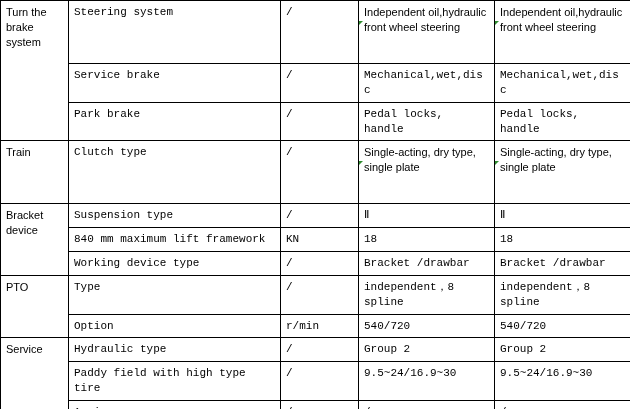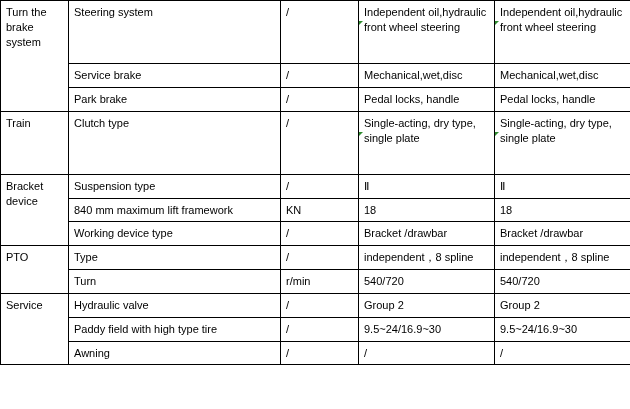--- a/index.html
+++ b/index.html
@@ -38,20 +38,21 @@
   col.c1 { width: 212px; }
   col.c2 { width: 78px; }
   col.c3 { width: 136px; }
   col.c4 { width: 136px; }
 
   td.group {
     vertical-align: middle;
   }
   td.center-mid {
     vertical-align: middle;
+    font-family: Liberation Mono, monospace;
   }
   .wrapline {
     display: block;
     position: relative;
   }
   
   .wrapline.marker::before {
     content: "";
     position: absolute;
     left: -5px;
@@ -144,29 +145,29 @@
 
       <tr>
         <td class="group" rowspan="2">PTO</td>
         <td class="center-mid">Type</td>
         <td class="center-mid">/</td>
         <td class="center-mid">independent，8 spline</td>
         <td class="center-mid">independent，8 spline</td>
       </tr>
 
       <tr>
-        <td class="center-mid">Turn</td>
+        <td class="center-mid">Option</td>
         <td class="center-mid">r/min</td>
         <td class="center-mid">540/720</td>
         <td class="center-mid">540/720</td>
       </tr>
 
       <tr>
         <td class="group" rowspan="3">Service</td>
-        <td class="center-mid">Hydraulic valve</td>
+        <td class="center-mid">Hydraulic type</td>
         <td class="center-mid">/</td>
         <td class="center-mid">Group 2</td>
         <td class="center-mid">Group 2</td>
       </tr>
 
       <tr>
         <td class="center-mid">Paddy field with high type tire</td>
         <td class="center-mid">/</td>
         <td class="center-mid">9.5~24/16.9~30</td>
         <td class="center-mid">9.5~24/16.9~30</td>

